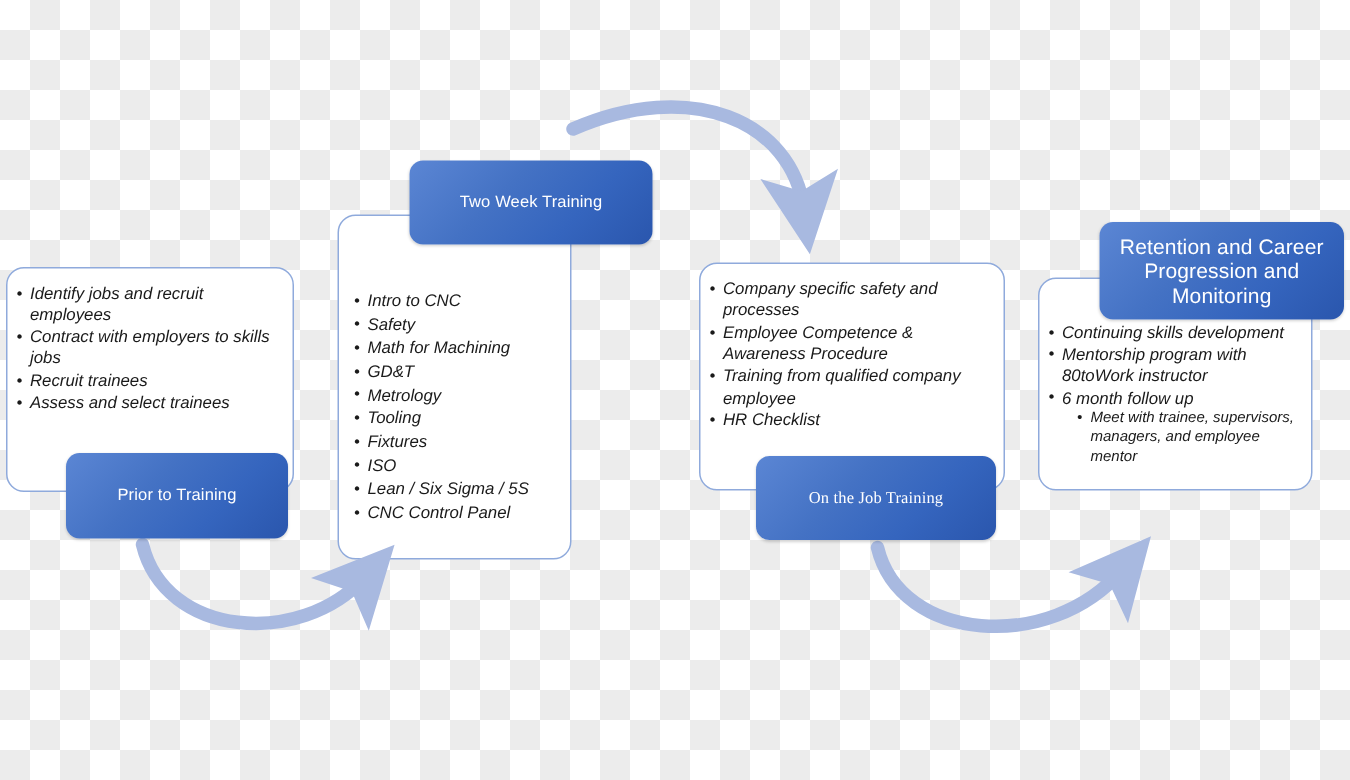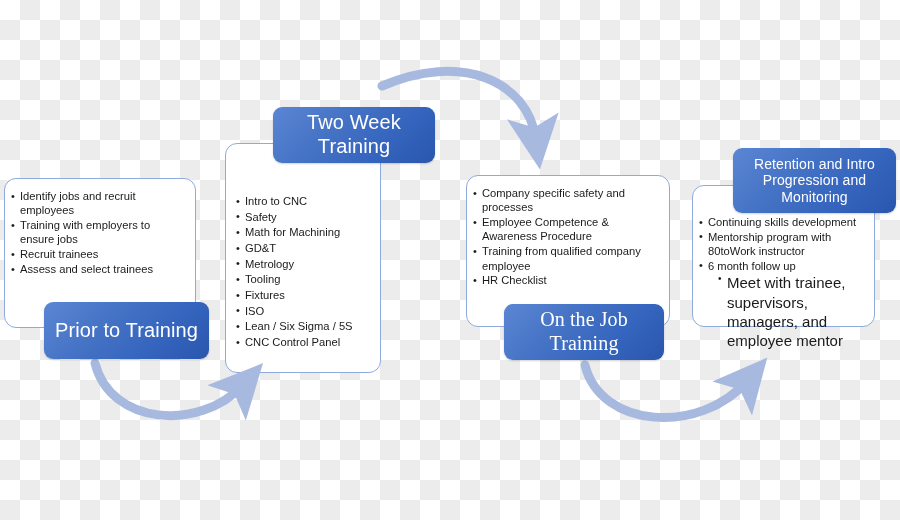--- a/index.html
+++ b/index.html
@@ -45,38 +45,39 @@
     margin: 0;
     padding: 0;
   }
   ul.bullets > li {
     position: relative;
     padding-left: 9px;
     color: #1a1a1a;
     font-size: 11.2px;
     line-height: 1.28;
     margin: 0 0 0.5px 0;
+    font-style: italic;
   }
   ul.bullets > li::before {
     content: "\2022";
     position: absolute;
     left: 0;
     top: -0.5px;
     font-size: 11px;
     line-height: 1.28;
   }
   ul.bullets ul.sub {
     list-style: none;
     margin: 0;
     padding: 0 0 0 10px;
   }
   ul.bullets ul.sub > li {
     position: relative;
     padding-left: 9px;
-    font-size: 15px;
+    font-size: 10px;
     line-height: 1.28;
   }
   ul.bullets ul.sub > li::before {
     content: "\2022";
     position: absolute;
     left: 0;
     top: -0.5px;
     font-size: 10px;
   }
 
@@ -96,21 +97,21 @@
     color: #ffffff;
     display: flex;
     align-items: center;
     justify-content: center;
     text-align: center;
     z-index: 4;
     box-shadow: 0 1px 2px rgba(0,0,0,0.18);
   }
   .plate span {
     display: block;
-    font-size: 20px;
+    font-size: 11px;
     line-height: 1.18;
     font-weight: 400;
     letter-spacing: 0.1px;
     padding: 0 6px;
   }
   .plate-small span { font-size: 14px; }
 
   
   #arrows {
     position: absolute;
@@ -138,27 +139,27 @@
 
     <path d="M 382,86 C 460,52 528,80 536,140" fill="none" stroke="#a8b9e0" stroke-width="9" stroke-linecap="round" marker-end="url(#ah)"></path>
 
     <path d="M 585,365 C 600,428 700,436 748,380" fill="none" stroke="#a8b9e0" stroke-width="9" stroke-linecap="round" marker-end="url(#ah)"></path>
   </svg>
 
   <div class="panel" style="left:4px; top:178px; width:192px; height:150px;">
     <div class="panel-inner">
       <ul class="bullets">
         <li>Identify jobs and recruit employees</li>
-        <li>Training with employers to ensure jobs</li>
+        <li>Contract with employers to skills jobs</li>
         <li>Recruit trainees</li>
         <li>Assess and select trainees</li>
       </ul>
     </div>
   </div>
-  <div class="plate" style="left:44px; top:302px; width:165px; height:57px;">
+  <div class="plate" style="left:44px; top:302px; width:148px; height:57px;">
     <span>Prior to Training</span>
   </div>
 
   <div class="panel panel-curriculum" style="left:225px; top:143px; width:156px; height:230px;">
     <div class="panel-inner" style="padding-top:50px; padding-left:10px;">
       <ul class="bullets">
         <li>Intro to CNC</li>
         <li>Safety</li>
         <li>Math for Machining</li>
         <li>GD&amp;T</li>
@@ -197,16 +198,16 @@
         <li>
           <span>6 month follow up</span>
           <ul class="sub">
             <li>Meet with trainee, supervisors, managers, and employee mentor</li>
           </ul>
         </li>
       </ul>
     </div>
   </div>
   <div class="plate plate-small" style="left:733px; top:148px; width:163px; height:65px;">
-    <span>Retention and Intro Progression and Monitoring</span>
+    <span>Retention and Career Progression and Monitoring</span>
   </div>
 
 </div>
 
 </body></html>

